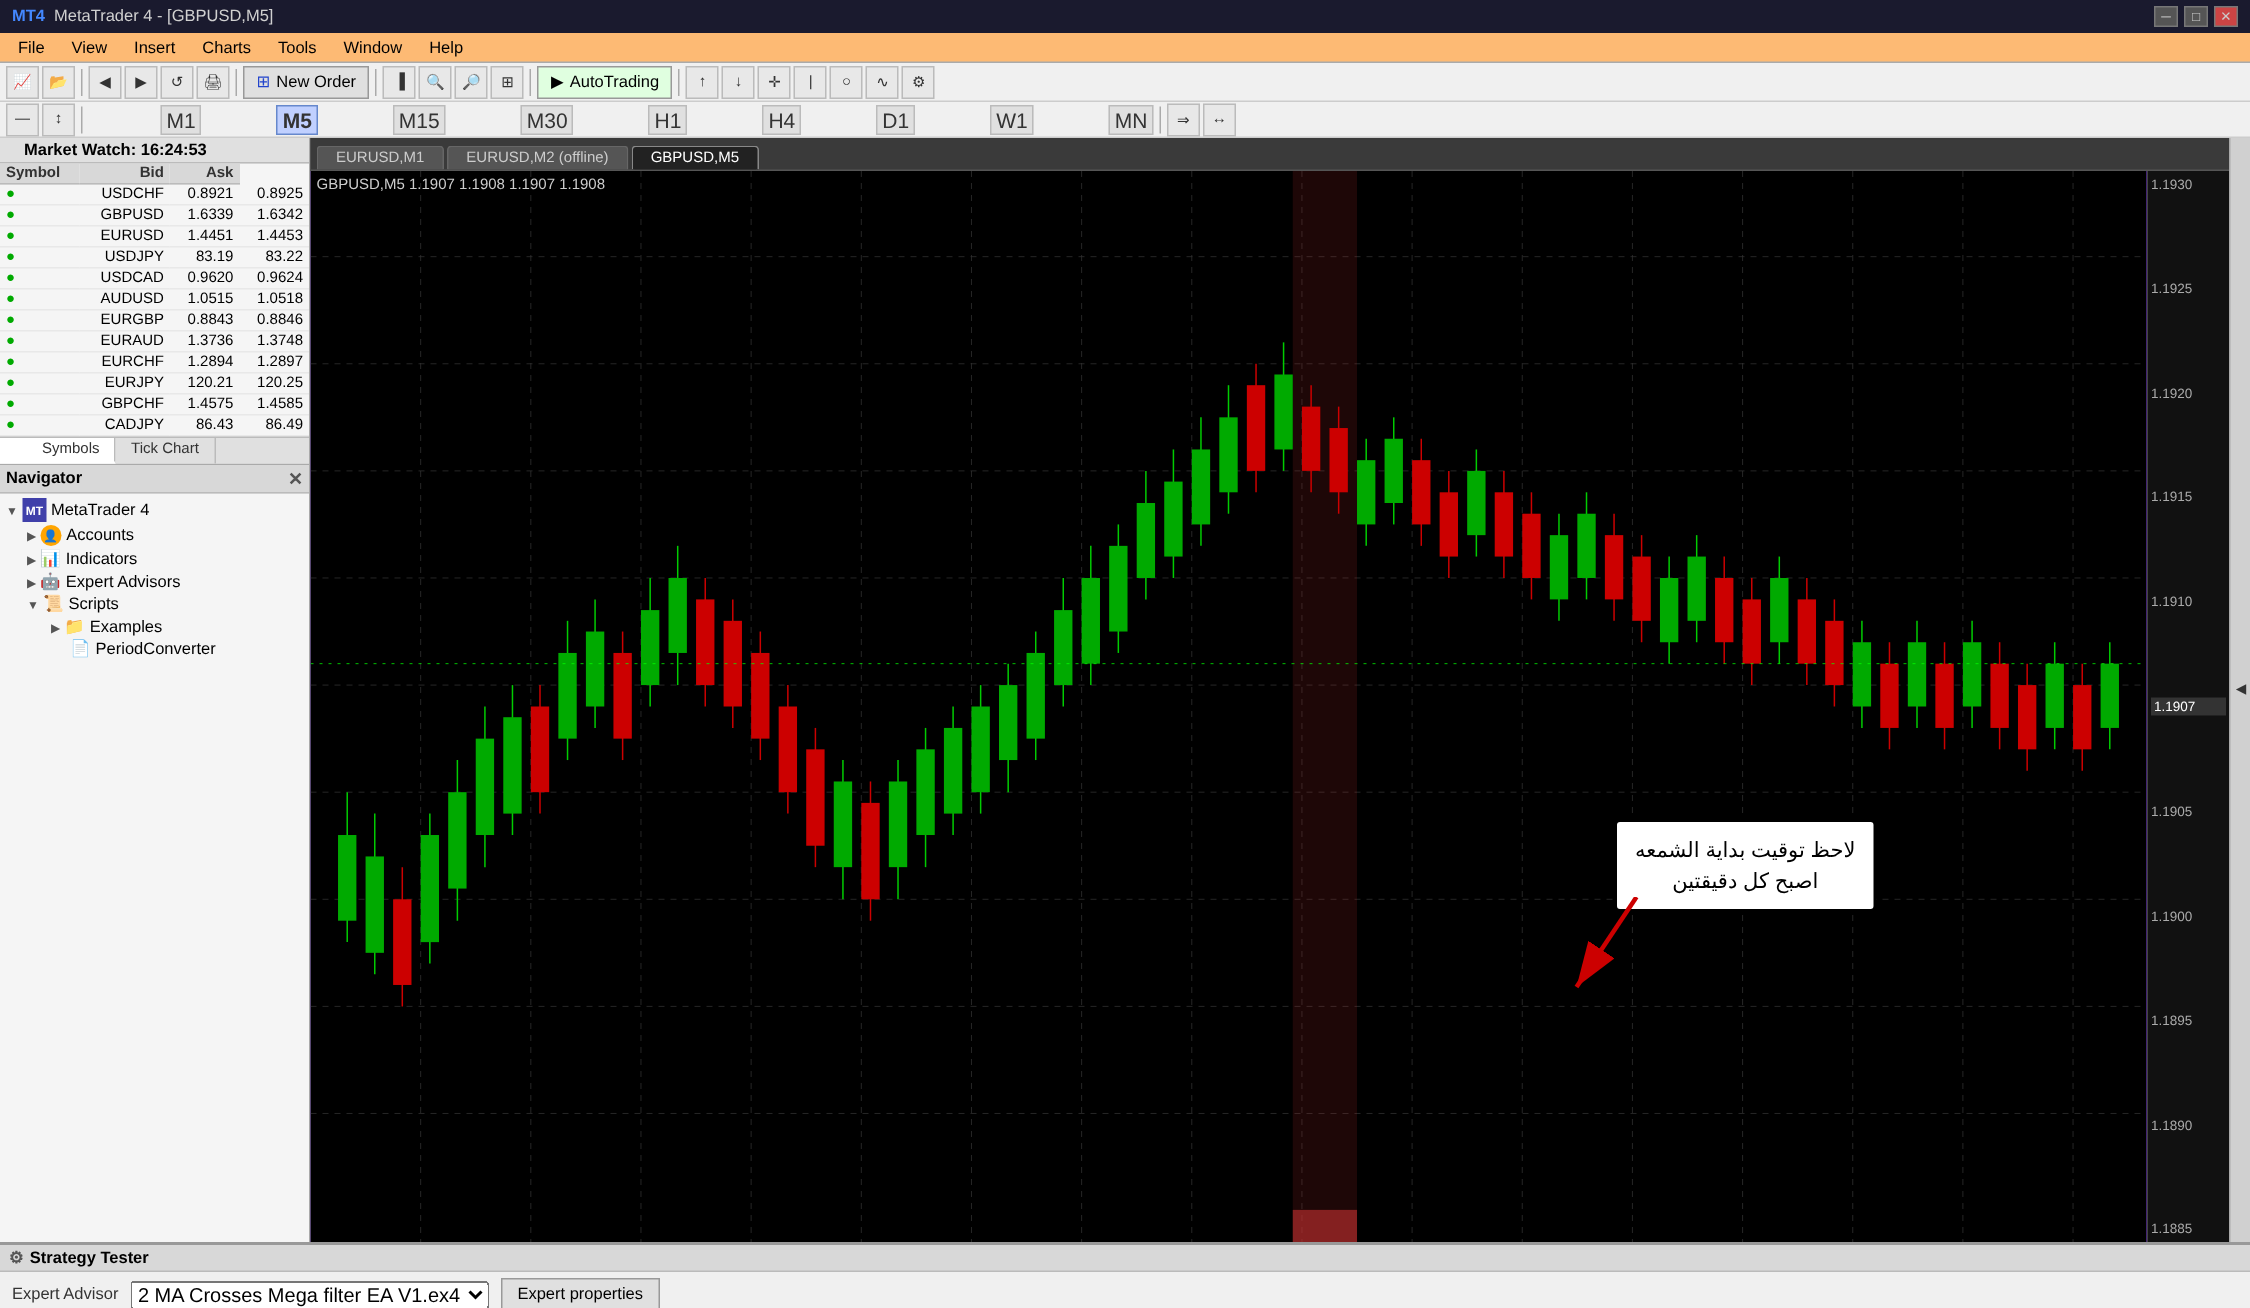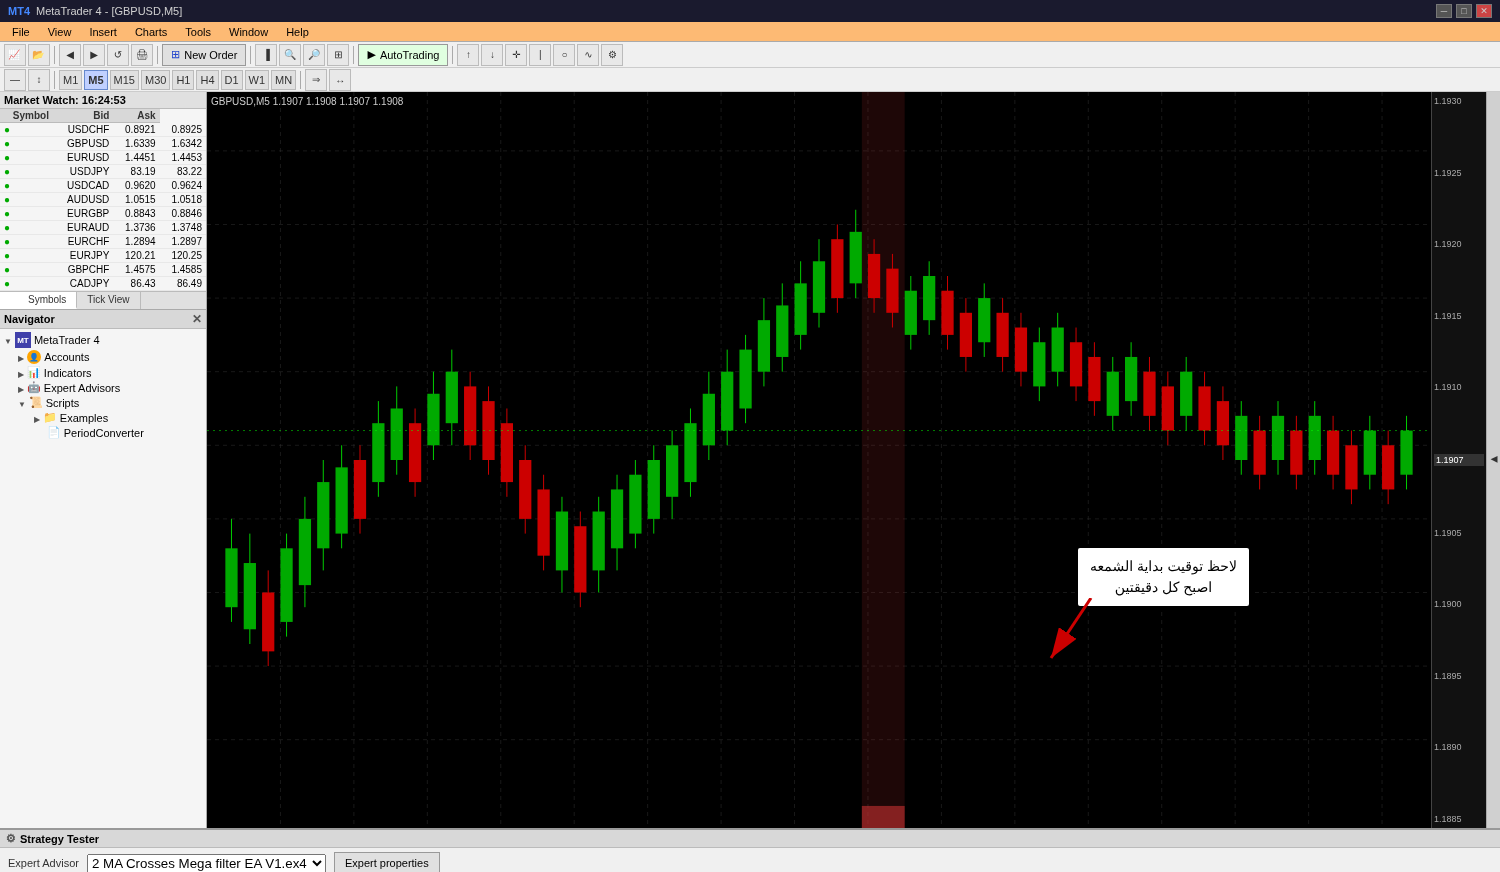--- a/index.html
+++ b/index.html
@@ -17,35 +17,35 @@
 
     
     #toolbar1 { background: #f0f0f0; height: 26px; display: flex; align-items: center; padding: 2px 4px; gap: 2px; border-bottom: 1px solid #ccc; }
     .tb-btn { background: #e8e8e8; border: 1px solid #bbb; height: 22px; min-width: 22px; cursor: pointer; display: flex; align-items: center; justify-content: center; font-size: 10px; color: #333; padding: 0 3px; }
     .tb-sep { width: 1px; background: #aaa; height: 18px; margin: 0 2px; }
     .tb-new-order { background: #e0e0e0; border: 1px solid #999; padding: 2px 8px; height: 22px; cursor: pointer; font-size: 11px; color: #000; display: flex; align-items: center; gap: 4px; }
     .tb-autotrading { background: #e0ffe0; border: 1px solid #999; padding: 2px 8px; height: 22px; cursor: pointer; font-size: 11px; color: #000; display: flex; align-items: center; gap: 4px; }
 
     
     #toolbar2 { background: #f0f0f0; height: 24px; display: flex; align-items: center; padding: 2px 4px; gap: 2px; border-bottom: 1px solid #ccc; }
-    .tf-btn { background: #e0e0e0; border: 1px solid #bbb; height: 20px; min-width: 22px; cursor: pointer; display: flex; align-items: center; justify-content: center; font-size: 11px; color: #333; padding: 0 3px; }
+    .tf-btn { background: #e0e0e0; border: 1px solid #bbb; height: 20px; min-width: 22px; cursor: pointer; display: flex; align-items: center; justify-content: center; font-size: 14px; color: #333; padding: 0 3px; margin-left: 48px; }
     .tf-btn.active { background: #c0d0ff; border-color: #6688cc; font-weight: bold; }
 
     
     #main { display: flex; height: calc(872px - 22px - 20px - 26px - 24px - 20px - 24px); }
 
     
     #left-panel { width: 207px; background: #f5f5f5; border-right: 1px solid #aaa; display: flex; flex-direction: column; flex-shrink: 0; }
 
     
     #market-watch { flex: 0 0 auto; border-bottom: 1px solid #aaa; }
-    #mw-header { background: #e0e0e0; padding: 2px 4px; font-size: 11px; font-weight: bold; color: #000; border-bottom: 1px solid #bbb; display: flex; justify-content: space-between; align-items: center; }
+    #mw-header { background: #e0e0e0; padding: 2px 16px; font-size: 11px; font-weight: bold; color: #000; border-bottom: 1px solid #bbb; display: flex; justify-content: space-between; align-items: center; }
     #mw-table { width: 100%; border-collapse: collapse; }
     #mw-table thead th { background: #d8d8d8; border-bottom: 1px solid #bbb; padding: 1px 4px; text-align: right; font-size: 10px; color: #333; }
-    #mw-table thead th:first-child { text-align: right; }
+    #mw-table thead th:first-child { text-align: left; }
     #mw-table tbody tr { border-bottom: 1px solid #e8e8e8; }
     #mw-table tbody td { padding: 1px 4px; font-size: 10px; color: #000; text-align: right; }
     #mw-table tbody td:first-child { text-align: left; }
     .mw-tabs { display: flex; background: #e0e0e0; border-top: 1px solid #bbb; }
     .mw-tab { padding: 2px 10px; font-size: 10px; cursor: pointer; border-right: 1px solid #bbb; color: #333; }
     .mw-tab.active { background: #fff; border-bottom: 2px solid #fff; padding-left: 28px; }
 
     
     #navigator { flex: 1; overflow: auto; }
     #nav-header { background: #d8d8d8; padding: 2px 4px; font-size: 11px; font-weight: bold; color: #000; border-bottom: 1px solid #bbb; display: flex; justify-content: space-between; align-items: center; text-align: right; }
@@ -250,21 +250,21 @@
             <tr>
       <td style="color:#00aa00;">●</td>
       <td>CADJPY</td>
       <td>86.43</td>
       <td>86.49</td>
     </tr>
           </tbody>
       </table>
       <div class="mw-tabs">
         <div class="mw-tab active">Symbols</div>
-        <div class="mw-tab">Tick View</div>
+        <div class="mw-tab">Tick Chart</div>
       </div>
     </div>
 
     <div id="navigator">
       <div id="nav-header">
         <span>Navigator</span>
         <span class="nav-close">✕</span>
       </div>
       <div class="nav-tree">
 
@@ -308,20 +308,25 @@
           <span style="color:#888;width:10px;display:inline-block;"></span>
           <span style="color:#4444aa;">📄</span>
           <span>PeriodConverter</span>
         </div>
       </div>
     </div>
   </div>
 
   <div id="chart-area">
 
+    <div id="chart-tabs">
+      <div class="chart-tab">EURUSD,M1</div>
+      <div class="chart-tab">EURUSD,M2 (offline)</div>
+      <div class="chart-tab active">GBPUSD,M5</div>
+    </div>
 
     <div id="chart-row">
       <div id="chart-canvas">
         <div id="chart-title">GBPUSD,M5  1.1907 1.1908 1.1907 1.1908</div>
 
         
         <div id="annotation-box">
           <div>لاحظ توقيت بداية الشمعه</div>
           <div>اصبح كل دقيقتين</div>
         </div>

